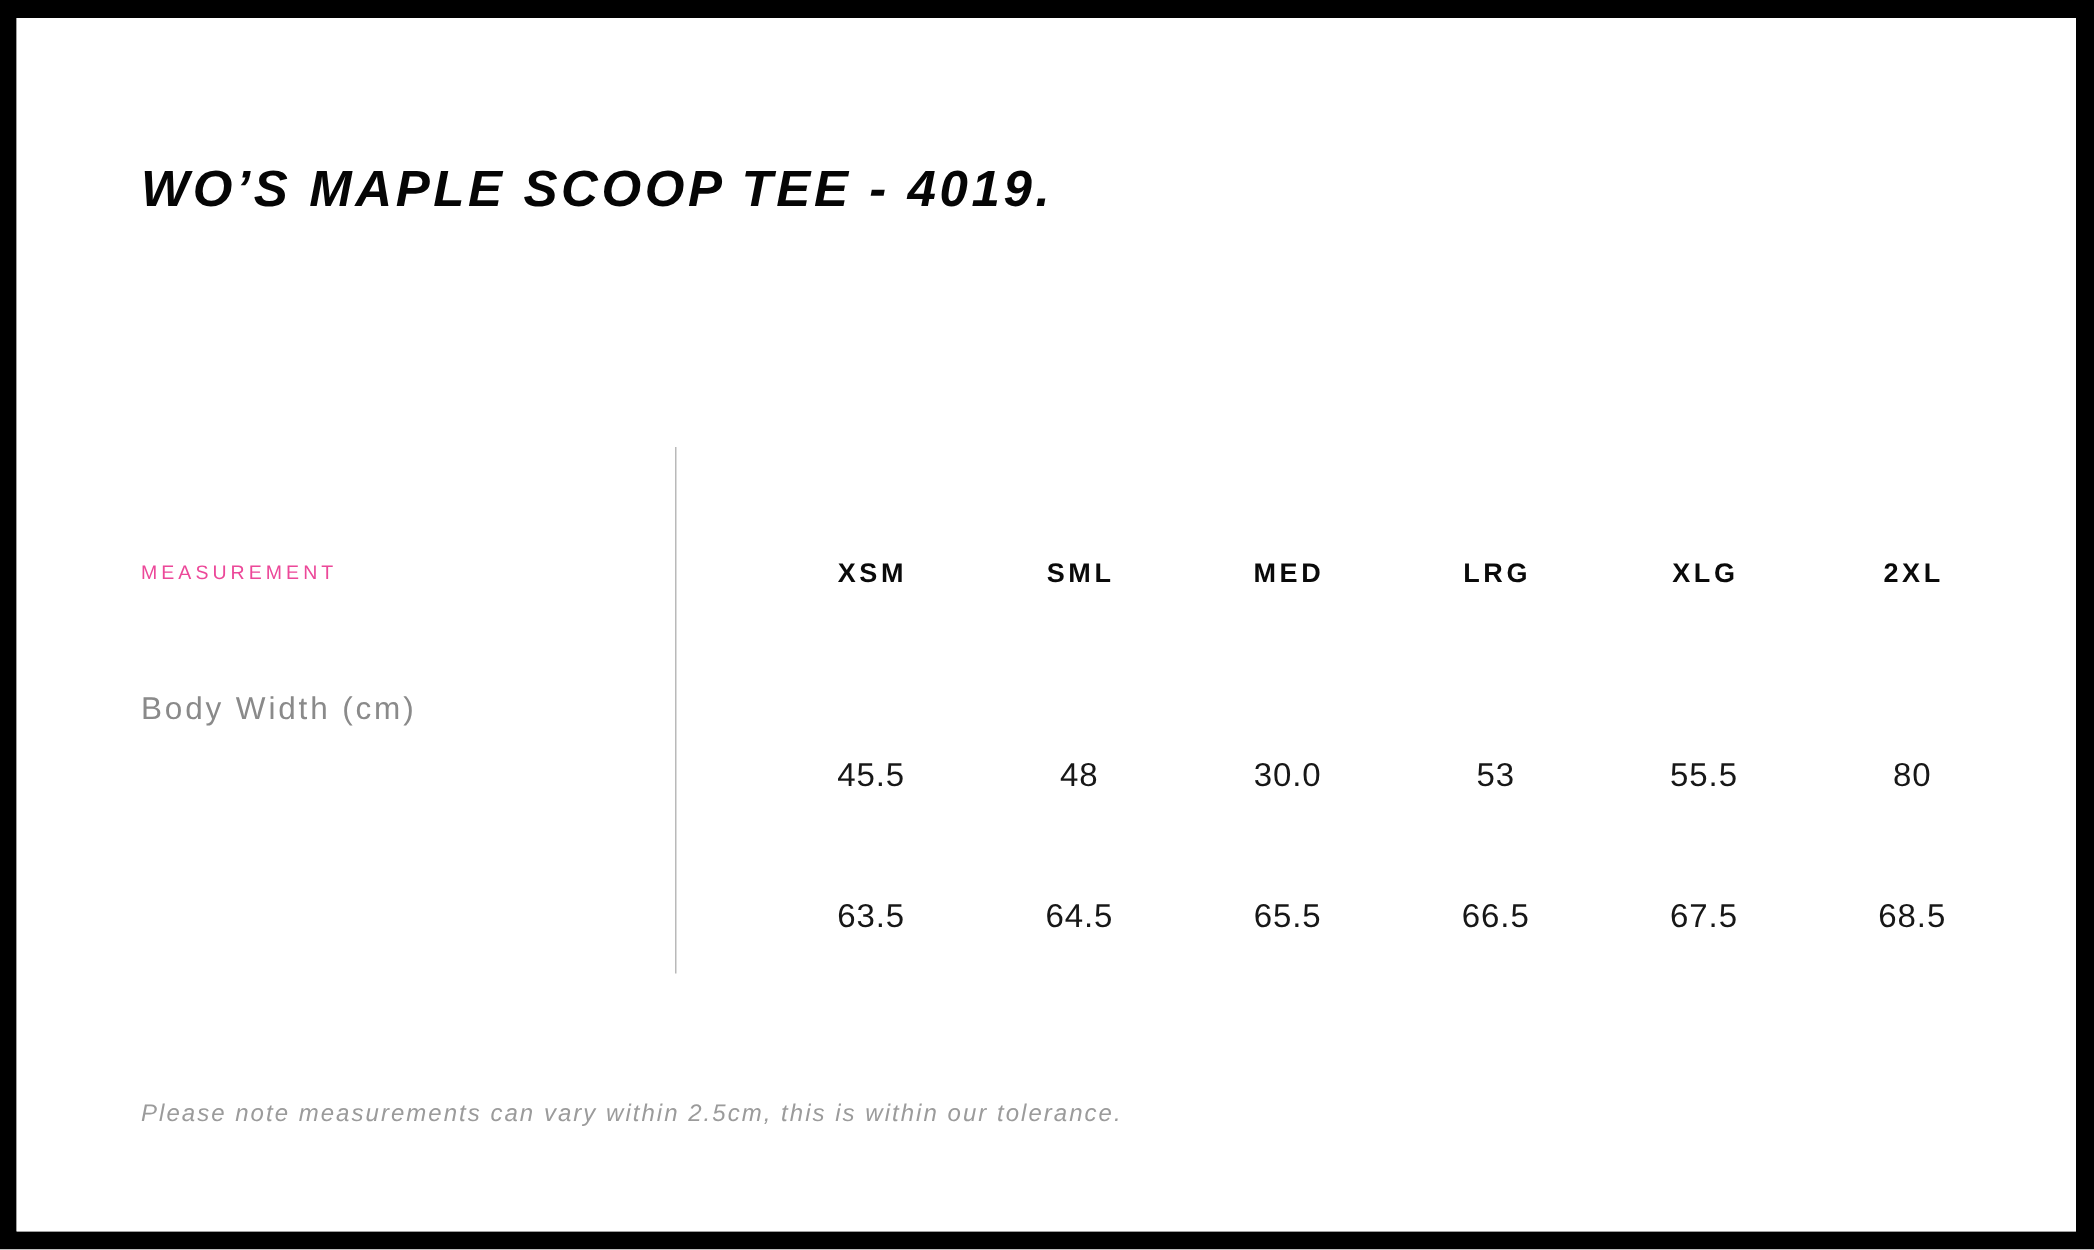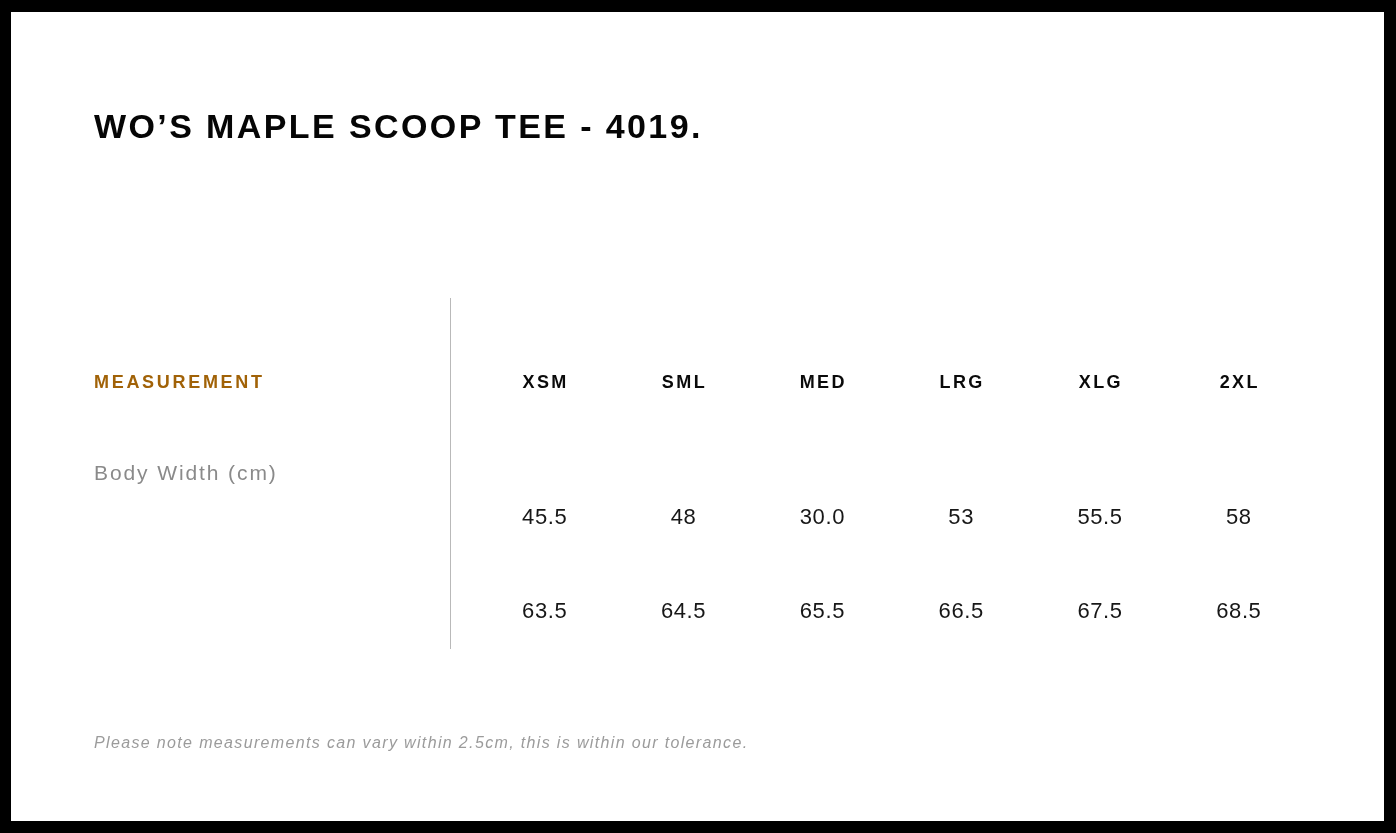--- a/index.html
+++ b/index.html
@@ -35,20 +35,21 @@
   .title {
     position: absolute;
     left: 83px;
     top: 96px;
     font-size: 34px;
     font-weight: bold;
     color: #050505;
     letter-spacing: 2.4px;
     white-space: nowrap;
     line-height: 1.1;
+    font-style: italic;
   }
 
   
   .table {
     position: absolute;
     left: 0;
     top: 0;
     width: 100%;
   }
 
@@ -73,36 +74,36 @@
 
   .rowlabel {
     position: absolute;
     left: 83px;
     top: 0;
     height: 30px;
     line-height: 30px;
     white-space: nowrap;
   }
   .row-head .rowlabel {
-    font-size: 18px;
-    font-weight: bold;
-    color: #a16207;
+    font-size: 13px;
+    font-weight: normal;
+    color: #ec4899;
     letter-spacing: 2.7px;
   }
   .row-0 .rowlabel,
   .row-1 .rowlabel {
     font-size: 21px;
     font-weight: normal;
     color: #8a8a8a;
     letter-spacing: 1.9px;
   }
 
   .cells {
     position: absolute;
-    left: 464px;
+    left: 500px;
     top: 0;
     width: 833px;
     height: 30px;
     display: flex;
   }
   .cell {
     flex: 1 1 0;
     height: 30px;
     line-height: 30px;
     text-align: center;
@@ -164,21 +165,21 @@
       </div>
 
       <div class="row row-0">
         <div class="rowlabel">Body Width (cm)</div>
         <div class="cells">
           <div class="cell">45.5</div>
           <div class="cell">48</div>
           <div class="cell">30.0</div>
           <div class="cell">53</div>
           <div class="cell">55.5</div>
-          <div class="cell">58</div>
+          <div class="cell">80</div>
         </div>
       </div>
 
       <div class="row row-1">
         <div class="cells">
           <div class="cell">63.5</div>
           <div class="cell">64.5</div>
           <div class="cell">65.5</div>
           <div class="cell">66.5</div>
           <div class="cell">67.5</div>

